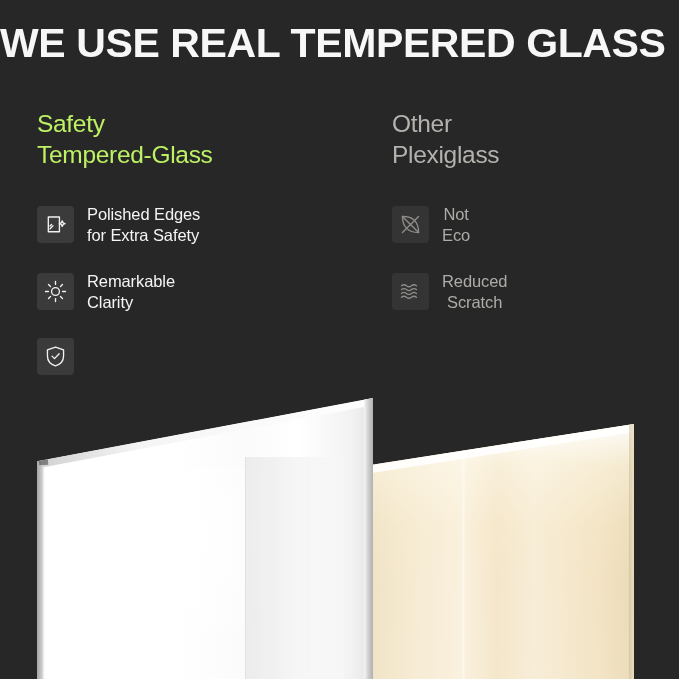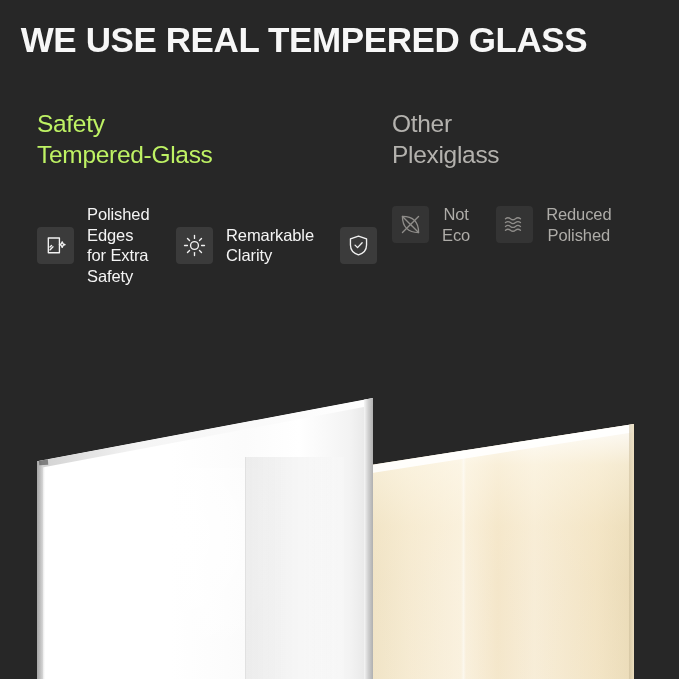--- a/index.html
+++ b/index.html
@@ -18,21 +18,21 @@
   }
 
   
   #headline {
     position: absolute;
     left: 0;
     top: 20px;
     width: 608px;
     text-align: center;
     color: #f7f7f7;
-    font-size: 35px;
+    font-size: 41px;
     font-weight: bold;
     letter-spacing: -0.4px;
     white-space: nowrap;
   }
 
   
   .column {
     position: absolute;
     top: 108px;
   }
@@ -46,21 +46,21 @@
     letter-spacing: -0.3px;
     margin: 0 0 0 0;
     white-space: pre-line;
   }
   #col-left  .col-title { color: #bef264; }
   #col-right .col-title { color: #b4b2ae; }
 
   .feature-list {
     margin-top: 34px;
     display: flex;
-    flex-direction: row;
+    flex-direction: column;
     gap: 26px;
   }
   .feature-row {
     display: flex;
     align-items: center;
     gap: 13px;
   }
   .icon-box {
     flex: 0 0 auto;
     width: 37px;
@@ -306,21 +306,21 @@
       <div class="feature-row">
         <span class="icon-box">
           <svg viewBox="0 0 24 24">
             <path d="M2.6 6.0 q2.6 -2.1 5.2 0 t5.2 0 t5.2 0"></path>
             <path d="M2.6 10.0 q2.6 -2.1 5.2 0 t5.2 0 t5.2 0"></path>
             <path d="M2.6 14.0 q2.6 -2.1 5.2 0 t5.2 0 t5.2 0"></path>
             <path d="M2.6 18.0 q2.6 -2.1 5.2 0 t5.2 0 t5.2 0"></path>
           </svg>
         </span>
         <span class="feature-label">Reduced
-Polished</span>
+Scratch</span>
       </div>
 
     </div>
   </div>
 
   <div id="panels">
     <div class="panel" id="panel-right">
       <div class="gloss"></div>
       <div class="top-bevel"></div>
       <div class="edge-right"></div>

